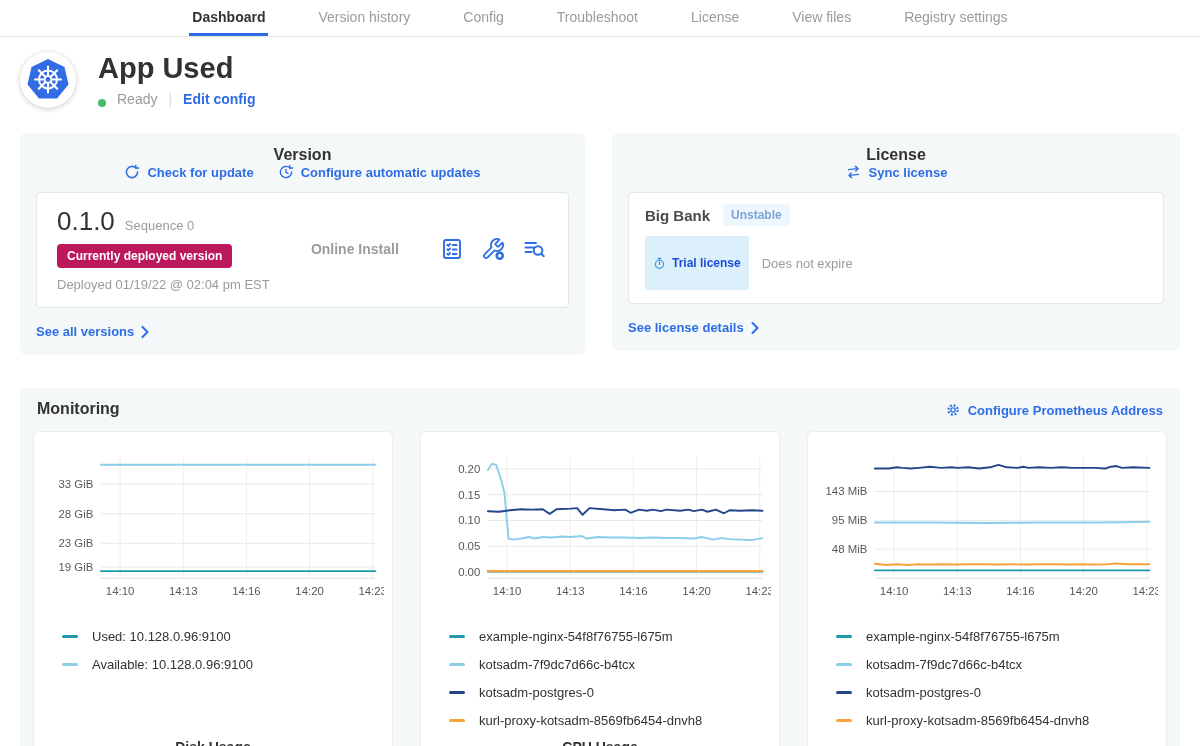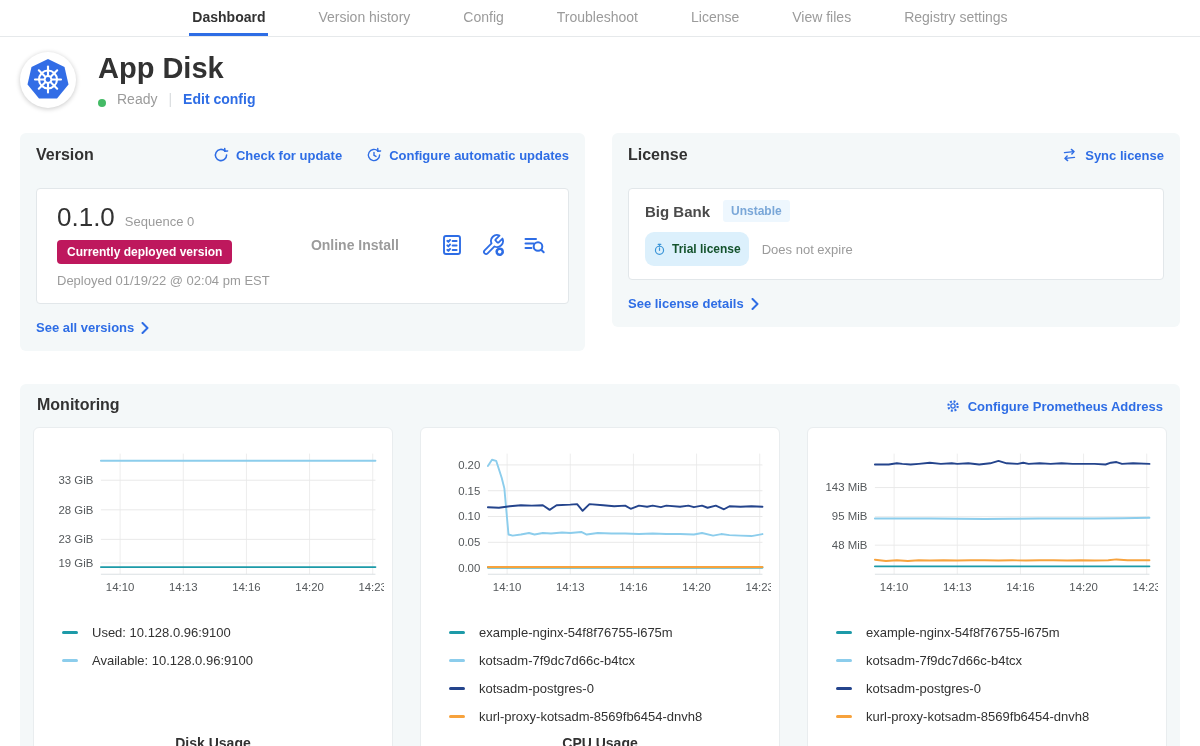--- a/index.html
+++ b/index.html
@@ -27,21 +27,21 @@
   .link { color:#2e6de5; font-weight:600; font-size:13px; cursor:pointer;
     display:inline-flex; align-items:center; gap:7px; text-decoration:none; white-space:nowrap; }
   .link.lg { font-size:14px; }
   .link svg { flex:0 0 auto; }
 
   
   .panels-row { display:flex; gap:27px; align-items:flex-start; }
   .panel { background:#f4f8f9; border-radius:6px; padding:13px 16px 15px; }
   .panel-version { width:565px; }
   .panel-license { flex:1; }
-  .panel-head { display:flex; justify-content:space-between; align-items:center; margin-bottom:24px; }
+  .panel-head { display:flex; justify-content:space-between; align-items:center; margin-bottom:12px;flex-direction:column; }
   .panel-title { font-size:16px; font-weight:700; }
   .head-links { display:flex; gap:24px; }
   .inner-card { background:#fff; border:1px solid #e2e7ea; border-radius:4px; }
 
   .version-inner { display:flex; align-items:center; justify-content:space-between; padding:13px 22px 15px 20px; }
   .version-number-row { display:flex; align-items:baseline; gap:10px; }
   .version-number { font-size:26px; font-weight:400; }
   .sequence { font-size:13px; color:#9b9b9b; }
   .deployed-badge { display:inline-block; background:#be185d; color:#fff; font-size:12px;
     font-weight:700; padding:5px 10px; border-radius:4px; margin-top:7px; }
@@ -51,21 +51,21 @@
   .icon-btn { cursor:pointer; display:flex; }
   .panel-footer-link { margin-top:14px; }
 
   .license-inner { padding:11px 16px 13px; }
   .license-name-row { display:flex; align-items:center; gap:13px; }
   .license-name { font-size:15px; font-weight:700; color:#4a4a4a; }
   .channel-badge { background:#eef7fe; color:#7aa7d8; font-size:12px; font-weight:600;
     padding:4px 8px; border-radius:3px; }
   .license-meta-row { display:flex; align-items:center; gap:13px; margin-top:10px; }
   .trial-badge { display:inline-flex; align-items:center; gap:6px; background:#dcf0fc;
-    color:#14532d; font-size:12px; font-weight:700; padding:10px 8px; border-radius:9px; }
+    color:#1d4ed8; font-size:12px; font-weight:700; padding:20px 8px; border-radius:3px; }
   .expiry { font-size:13px; color:#9b9b9b; }
 
   
   .monitoring-panel { margin-top:33px; background:#f4f8f9; border-radius:6px; padding:12px 13px 15px; }
   .monitor-head { display:flex; justify-content:space-between; align-items:flex-end;
     margin-bottom:13px; padding:0 4px; }
   .charts-row { display:flex; gap:27px; }
   .chart-card { background:#fff; border:1px solid #e9edef; border-radius:6px; width:360px;
     height:341px; display:flex; flex-direction:column; padding:10px 8px 16px; }
   svg.chart { width:100%; height:168px; overflow:hidden; display:block; }
@@ -98,21 +98,21 @@
           <circle cx="23" cy="22.5" r="9" fill="none"></circle>
           <line x1="23" y1="9.5" x2="23" y2="35.5"></line>
           <line x1="10" y1="22.5" x2="36" y2="22.5"></line>
           <line x1="13.8" y1="13.3" x2="32.2" y2="31.7"></line>
           <line x1="32.2" y1="13.3" x2="13.8" y2="31.7"></line>
         </g>
         <circle cx="23" cy="22.5" r="3.4" fill="#326de6" stroke="#fff" stroke-width="2"></circle>
       </svg>
     </div>
     <div>
-      <div class="app-title">App Disk</div>
+      <div class="app-title">App Used</div>
       <div class="app-sub">
         <span class="status-dot"></span>
         <span class="status-text">Ready</span>
         <span class="vdivider">|</span>
         <a class="link lg">Edit config</a>
       </div>
     </div>
   </div>
 
   <div class="panels-row">

